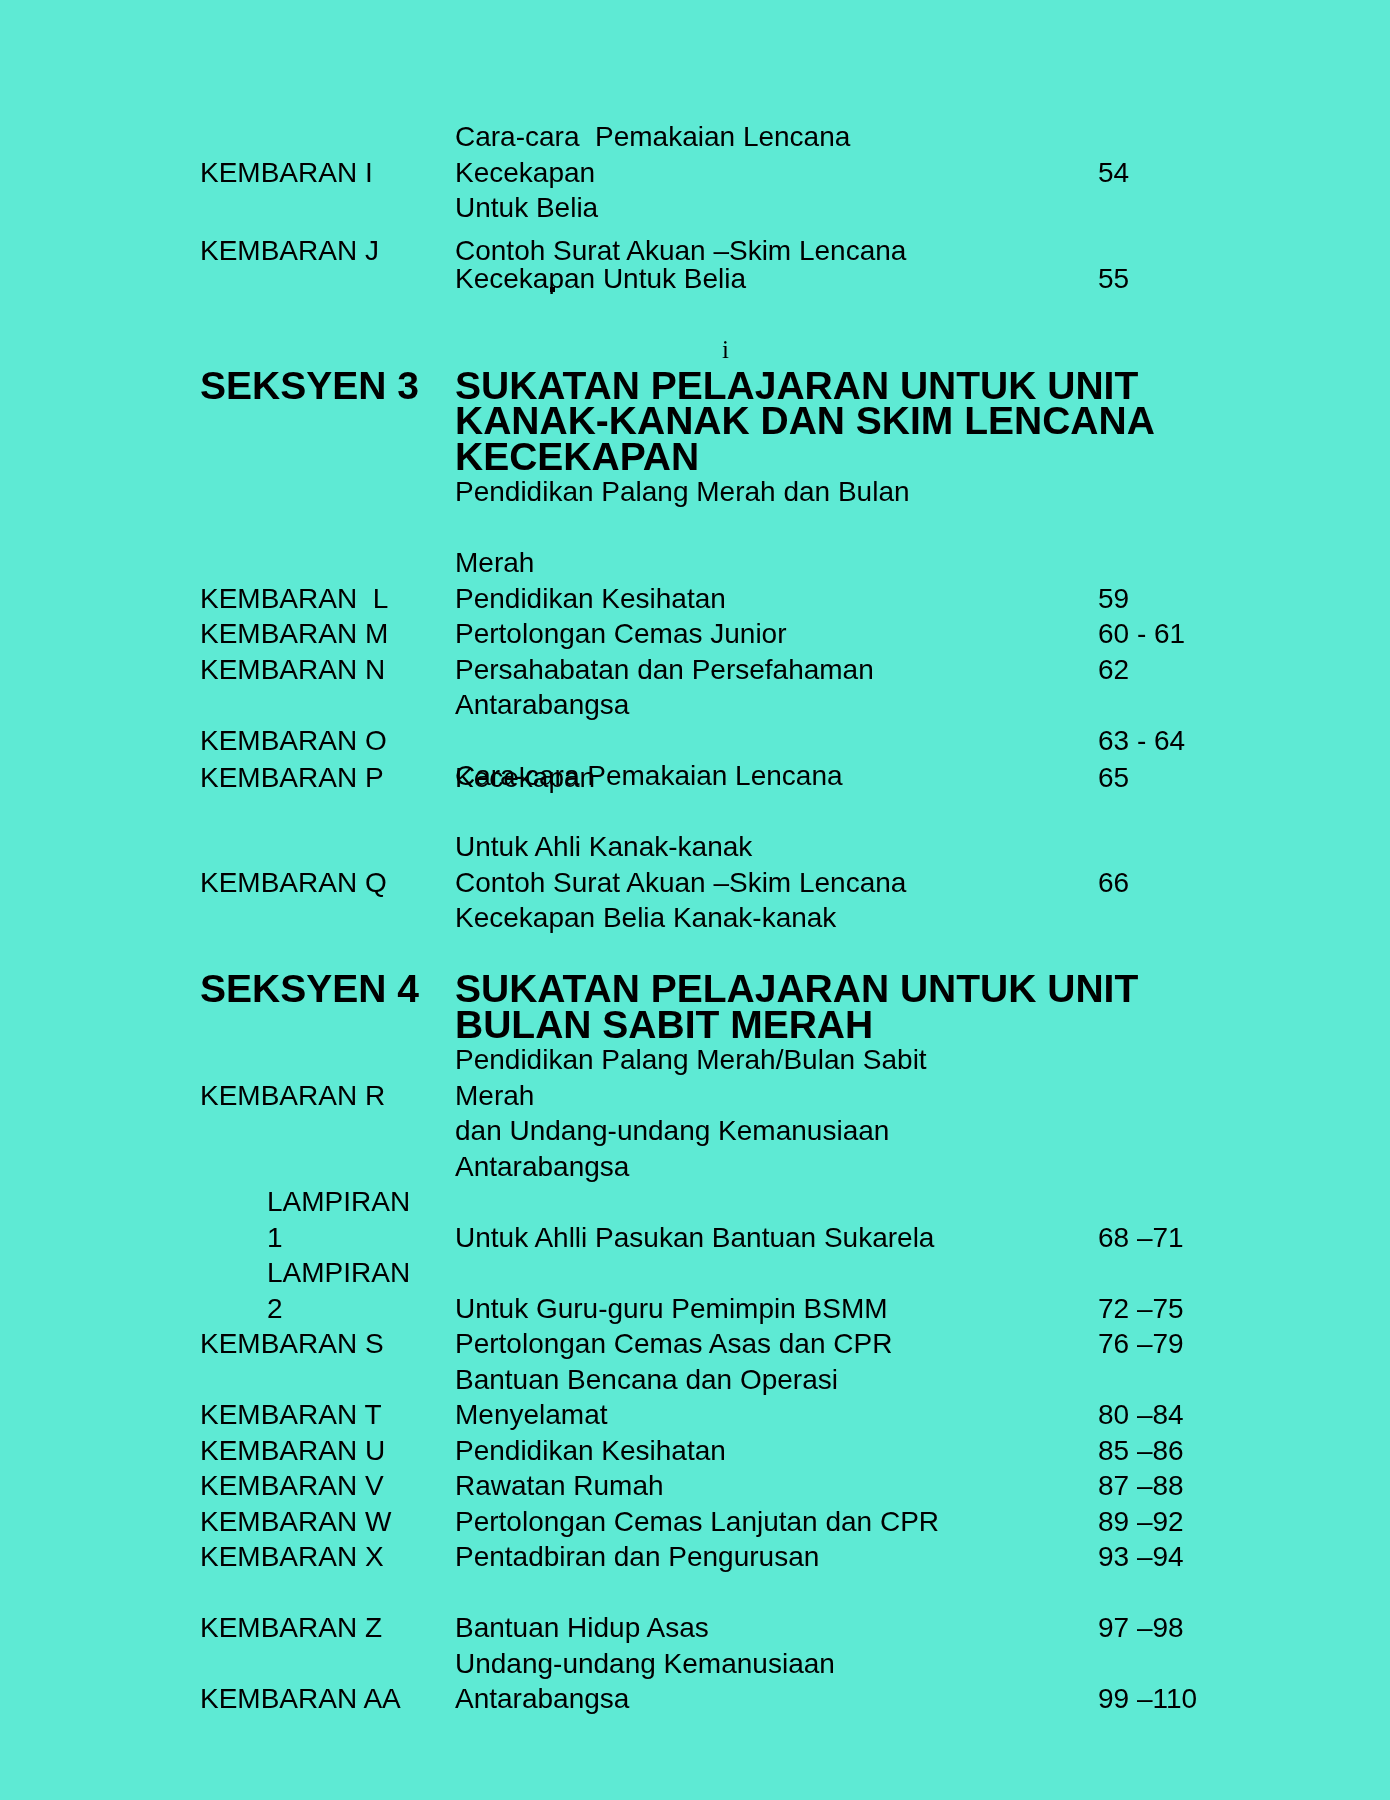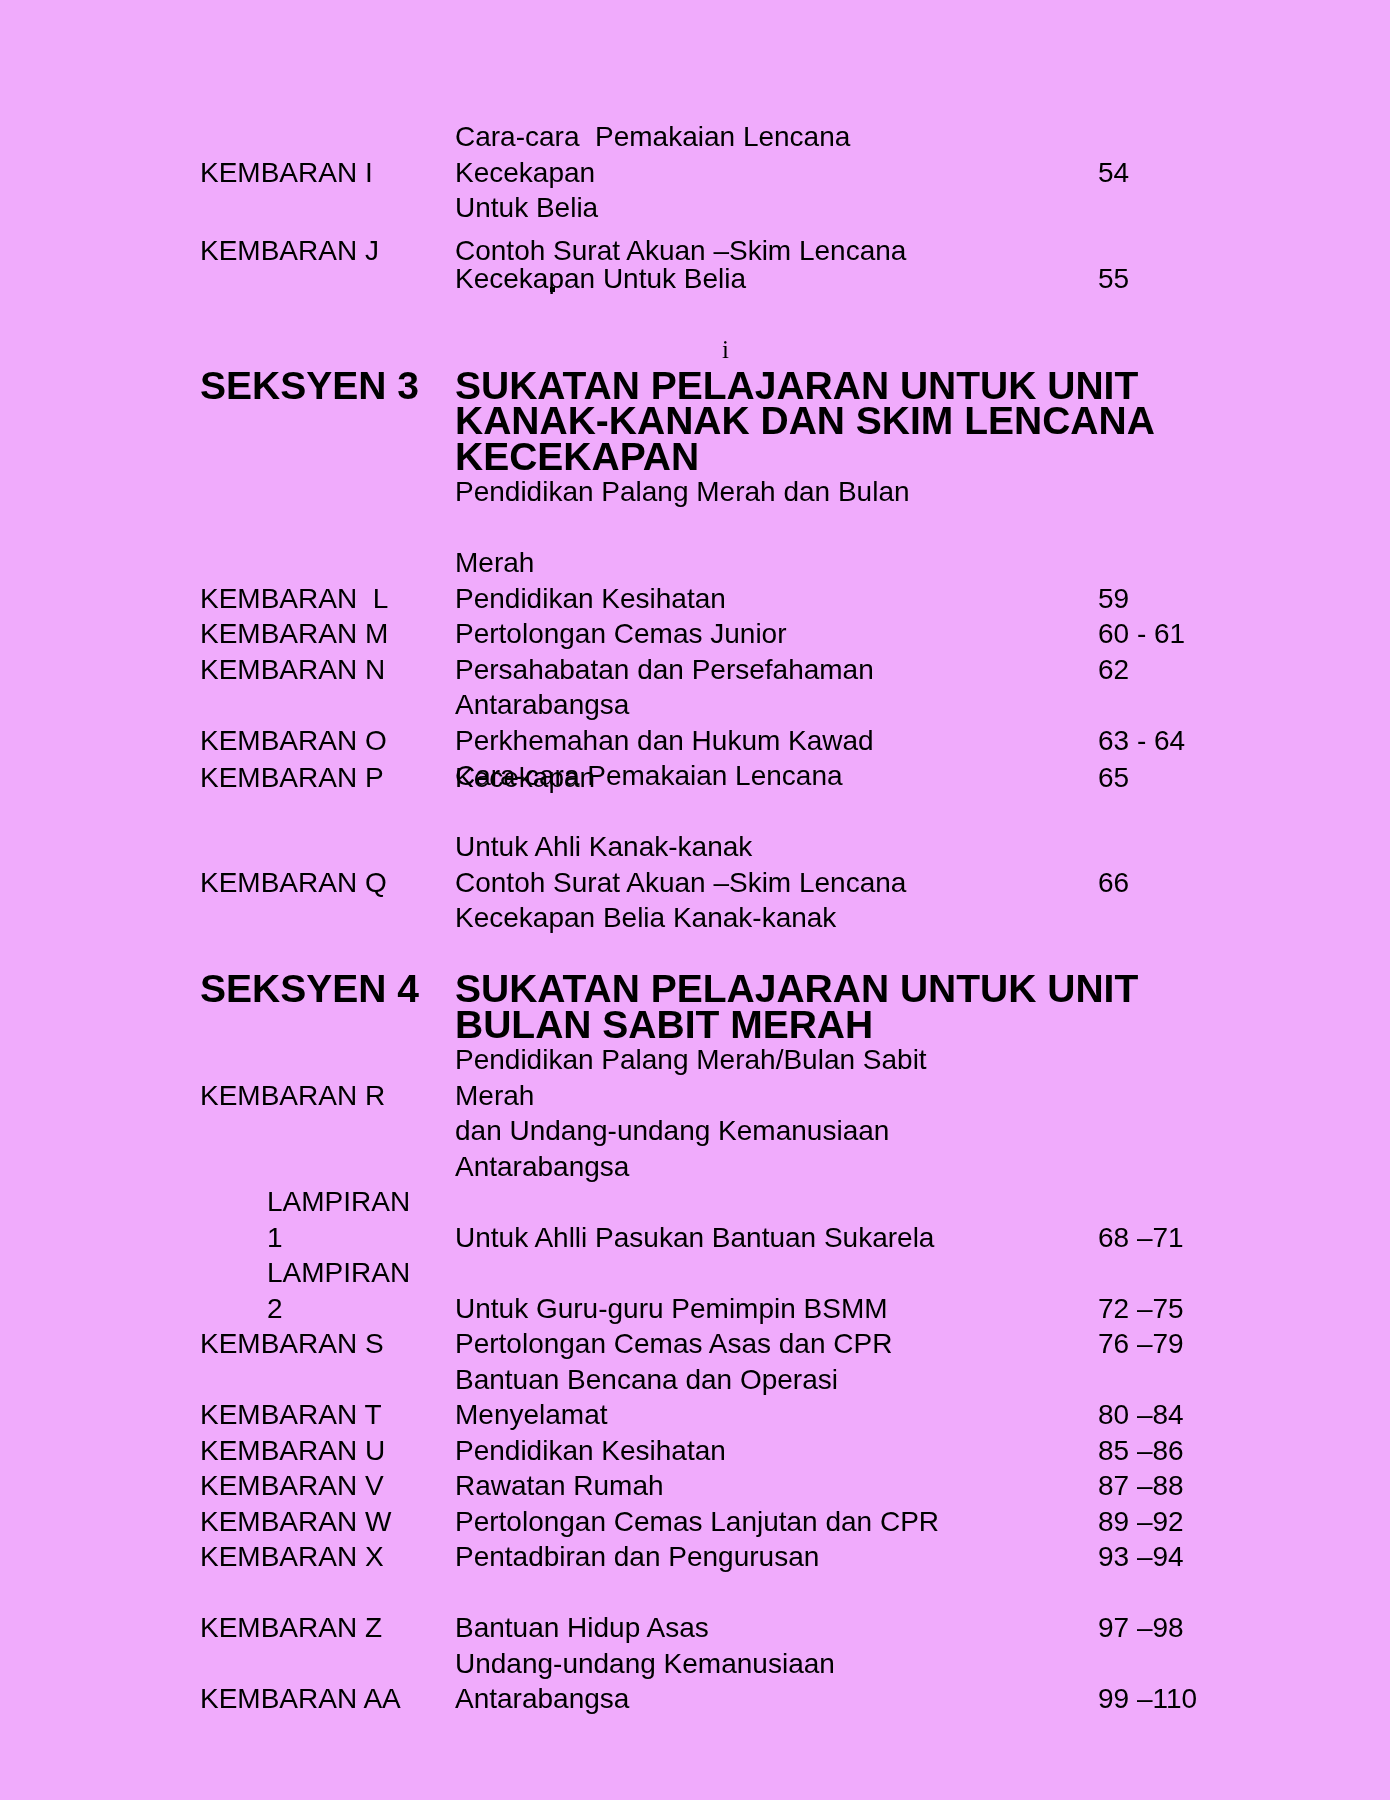--- a/index.html
+++ b/index.html
@@ -1,20 +1,20 @@
 <!DOCTYPE html>
 <html><head>
 <meta charset="utf-8">
 <style>
   html, body { margin: 0; padding: 0; }
   .page {
     position: relative;
     width: 1390px;
     height: 1800px;
-    background: #f0abfc;
+    background: #5eead4;
     overflow: hidden;
     font-family: "Liberation Sans", "DejaVu Sans", sans-serif;
     color: #000000;
   }
   .toc { position: absolute; left: 0; top: 0; width: 100%; height: 100%; }
   .row {
     position: absolute;
     left: 0;
     width: 100%;
     height: 36px;
@@ -59,21 +59,21 @@
       <div class="row" style="top: 332px;"><span class="page-marker">i</span></div>
       <div class="row bold" style="top: 367.5px;"><span class="cell c1">SEKSYEN 3</span><span class="cell c2">SUKATAN PELAJARAN UNTUK UNIT</span></div>
       <div class="row bold" style="top: 403px;"><span class="cell c2">KANAK-KANAK DAN SKIM LENCANA</span></div>
       <div class="row bold" style="top: 438.5px;"><span class="cell c2">KECEKAPAN</span></div>
       <div class="row" style="top: 474px;"><span class="cell c2">Pendidikan Palang Merah dan Bulan</span></div>
       <div class="row" style="top: 545px;"><span class="cell c2">Merah</span></div>
       <div class="row" style="top: 580.5px;"><span class="cell c1">KEMBARAN  L</span><span class="cell c2">Pendidikan Kesihatan</span><span class="cell c3">59</span></div>
       <div class="row" style="top: 616px;"><span class="cell c1">KEMBARAN M</span><span class="cell c2">Pertolongan Cemas Junior</span><span class="cell c3">60 - 61</span></div>
       <div class="row" style="top: 651.5px;"><span class="cell c1">KEMBARAN N</span><span class="cell c2">Persahabatan dan Persefahaman</span><span class="cell c3">62</span></div>
       <div class="row" style="top: 687px;"><span class="cell c2">Antarabangsa</span></div>
-      <div class="row" style="top: 722.5px;"><span class="cell c1">KEMBARAN O</span><span class="cell c2">Perkhemahan dan Hukum Kawad</span><span class="cell c3">63 - 64</span></div>
+      <div class="row" style="top: 722.5px;"><span class="cell c1">KEMBARAN O</span><span class="cell c3">63 - 64</span></div>
       <div class="row" style="top: 758px;"><span class="cell c2">Cara-cara Pemakaian Lencana</span></div>
       <div class="row" style="top: 760px;"><span class="cell c1">KEMBARAN P</span><span class="cell c2">Kecekapan</span><span class="cell c3">65</span></div>
       <div class="row" style="top: 829px;"><span class="cell c2">Untuk Ahli Kanak-kanak</span></div>
       <div class="row" style="top: 864.5px;"><span class="cell c1">KEMBARAN Q</span><span class="cell c2">Contoh Surat Akuan –Skim Lencana</span><span class="cell c3">66</span></div>
       <div class="row" style="top: 900px;"><span class="cell c2">Kecekapan Belia Kanak-kanak</span></div>
       <div class="row" style="top: 935.5px;"></div>
       <div class="row bold" style="top: 971px;"><span class="cell c1">SEKSYEN 4</span><span class="cell c2">SUKATAN PELAJARAN UNTUK UNIT</span></div>
       <div class="row bold" style="top: 1006.5px;"><span class="cell c2">BULAN SABIT MERAH</span></div>
       <div class="row" style="top: 1042px;"><span class="cell c2">Pendidikan Palang Merah/Bulan Sabit</span></div>
       <div class="row" style="top: 1077.5px;"><span class="cell c1">KEMBARAN R</span><span class="cell c2">Merah</span></div>

